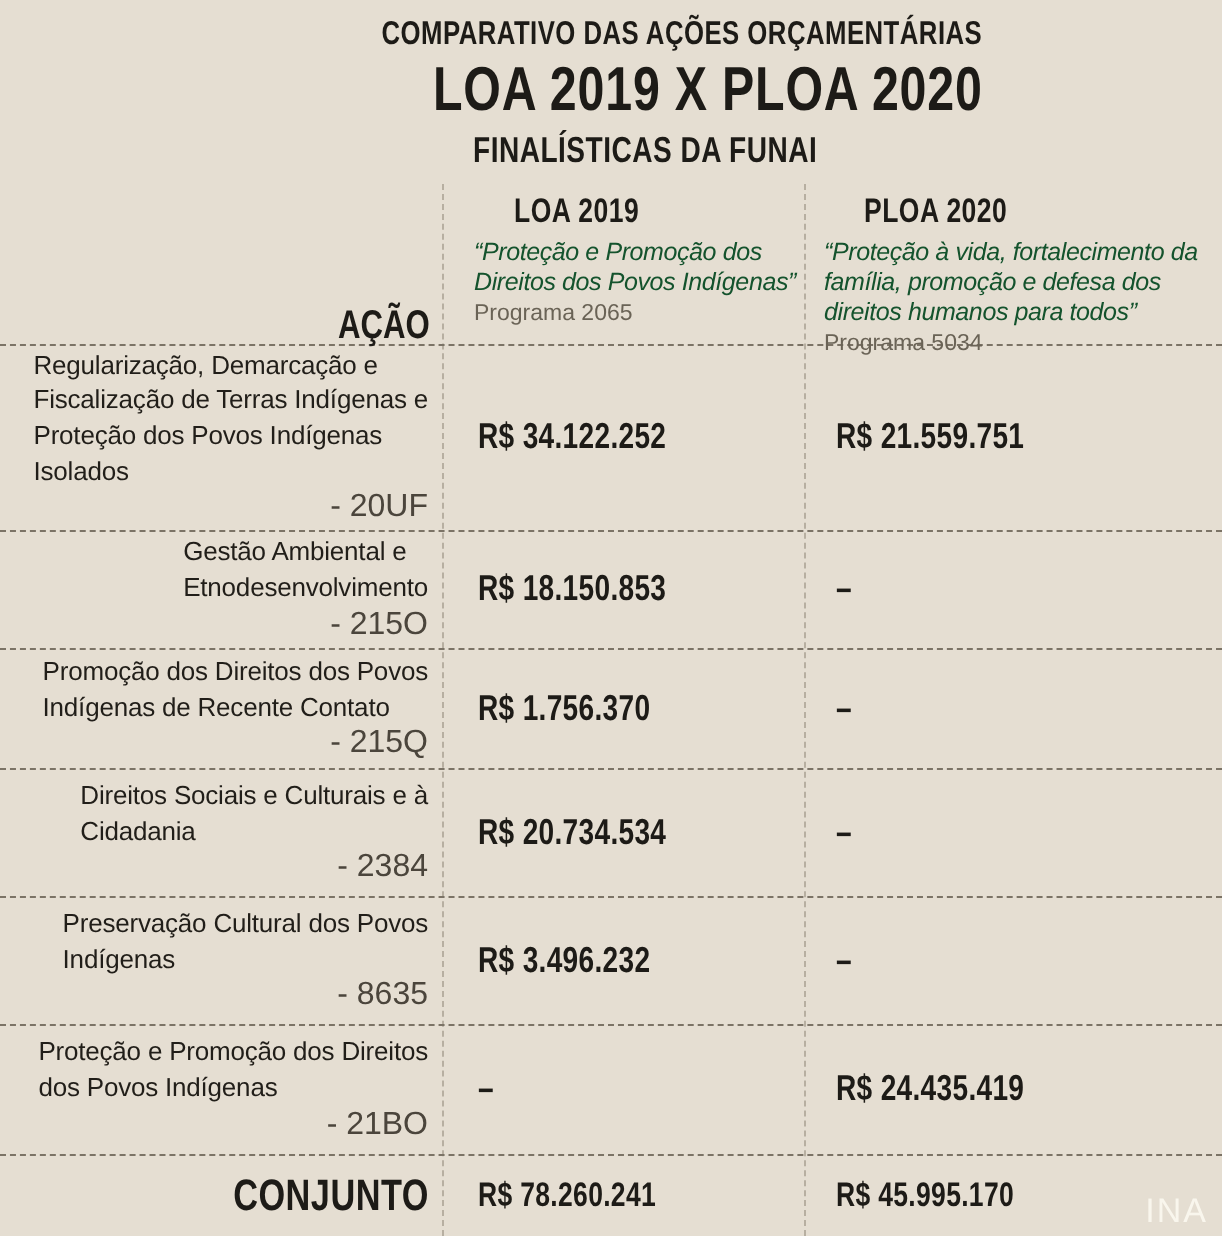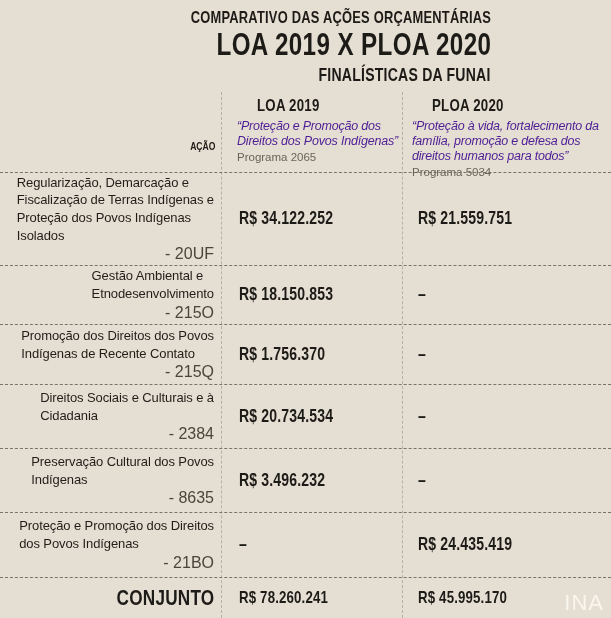--- a/index.html
+++ b/index.html
@@ -16,32 +16,32 @@
 
   
   .cond { display:inline-block; transform:scaleX(0.78); white-space:nowrap; font-weight:bold; }
   .cond.from-right { transform-origin:right center; }
   .cond.from-left  { transform-origin:left center; }
 
   
   .title-block { position:absolute; top:9px; right:120px; text-align:right; line-height:1.05; }
   .title-line1 { font-size:16.5px; letter-spacing:0.3px; }
   .title-line2 { font-size:31px;  margin-top:3px; letter-spacing:0.5px; }
-  .title-line3 { font-size:18px;  margin-top:4px; letter-spacing:0.3px; }
-
-  
-  .acao-label { position:absolute; top:140px; right:396px; font-size:11px; }
+  .title-line3 { font-size:18px;  margin-top:4px; letter-spacing:0.3px;text-align:center; }
+
+  
+  .acao-label { position:absolute; top:152px; right:396px; font-size:20px; }
   .col-header { position:absolute; top:96px; }
   .col-header.loa  { left:237px; width:165px; }
   .col-header.ploa { left:412px; width:197px; }
   .col-title { font-size:17px; letter-spacing:0.3px;padding-left:20px; }
   .col-quote {
     margin-top:3px;
     font-style:italic; font-size:12.5px; line-height:15px;
-    letter-spacing:-0.2px; color:#4c1d95; white-space:pre-line;
+    letter-spacing:-0.2px; color:#14532d; white-space:pre-line;
   }
   .col-program { margin-top:2px; font-size:11.5px; color:#6a6356; }
 
   
   .vline { position:absolute; top:92px; bottom:0; width:0; border-left:1px dashed #b7afa1; }
   .vline.v1 { left:221px; }
   .vline.v2 { left:402px; }
   .hline { position:absolute; left:0; right:0; height:0; border-top:1px dashed #7b7366; }
 
   
@@ -57,21 +57,21 @@
   .cell-loa  { width:181px; box-sizing:border-box; padding-left:18px; display:flex; align-items:center;text-align:center; }
   .cell-ploa { flex:1;      box-sizing:border-box; padding-left:16px; display:flex; align-items:center; }
   .value { font-size:18px; letter-spacing:0.2px; }
 
   
   .footer-label { font-size:22px; letter-spacing:0.3px; }
   .footer-value { font-size:17px; letter-spacing:0.2px; }
 
   .watermark {
     position:absolute; right:7px; bottom:2px;
-    font-size:22px; letter-spacing:1px;
+    font-size:17px; letter-spacing:1px;
     color:rgba(253,250,242,0.85);
   }
 </style>
 </head>
 <body>
 
 <div class="poster">
 
   <div class="title-block">
     <div class="title-line1"><span class="cond from-right">COMPARATIVO DAS AÇÕES ORÇAMENTÁRIAS</span></div>

